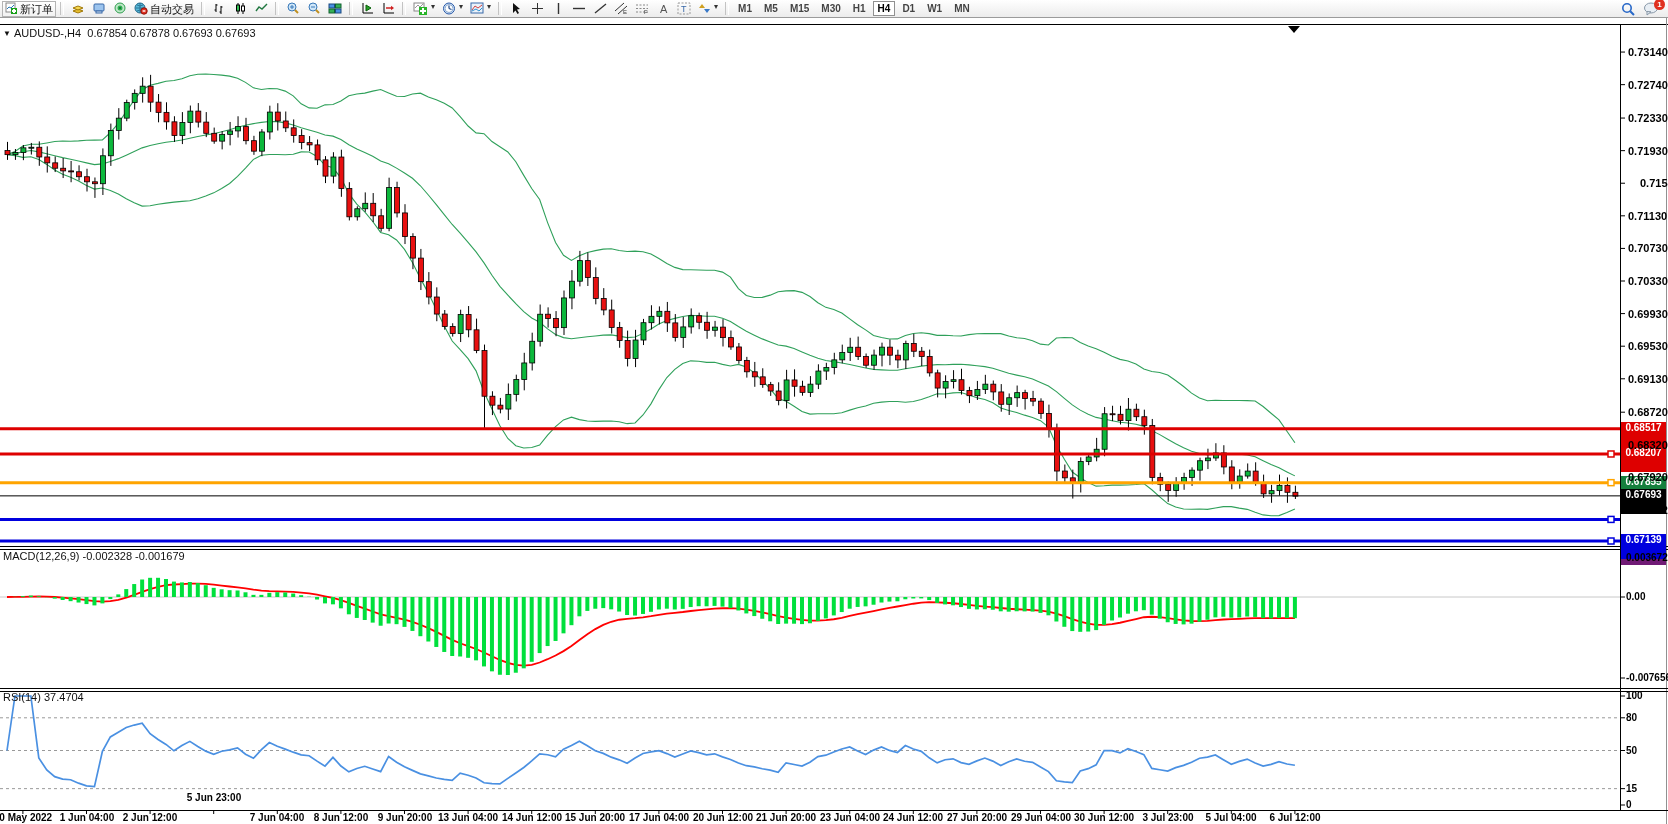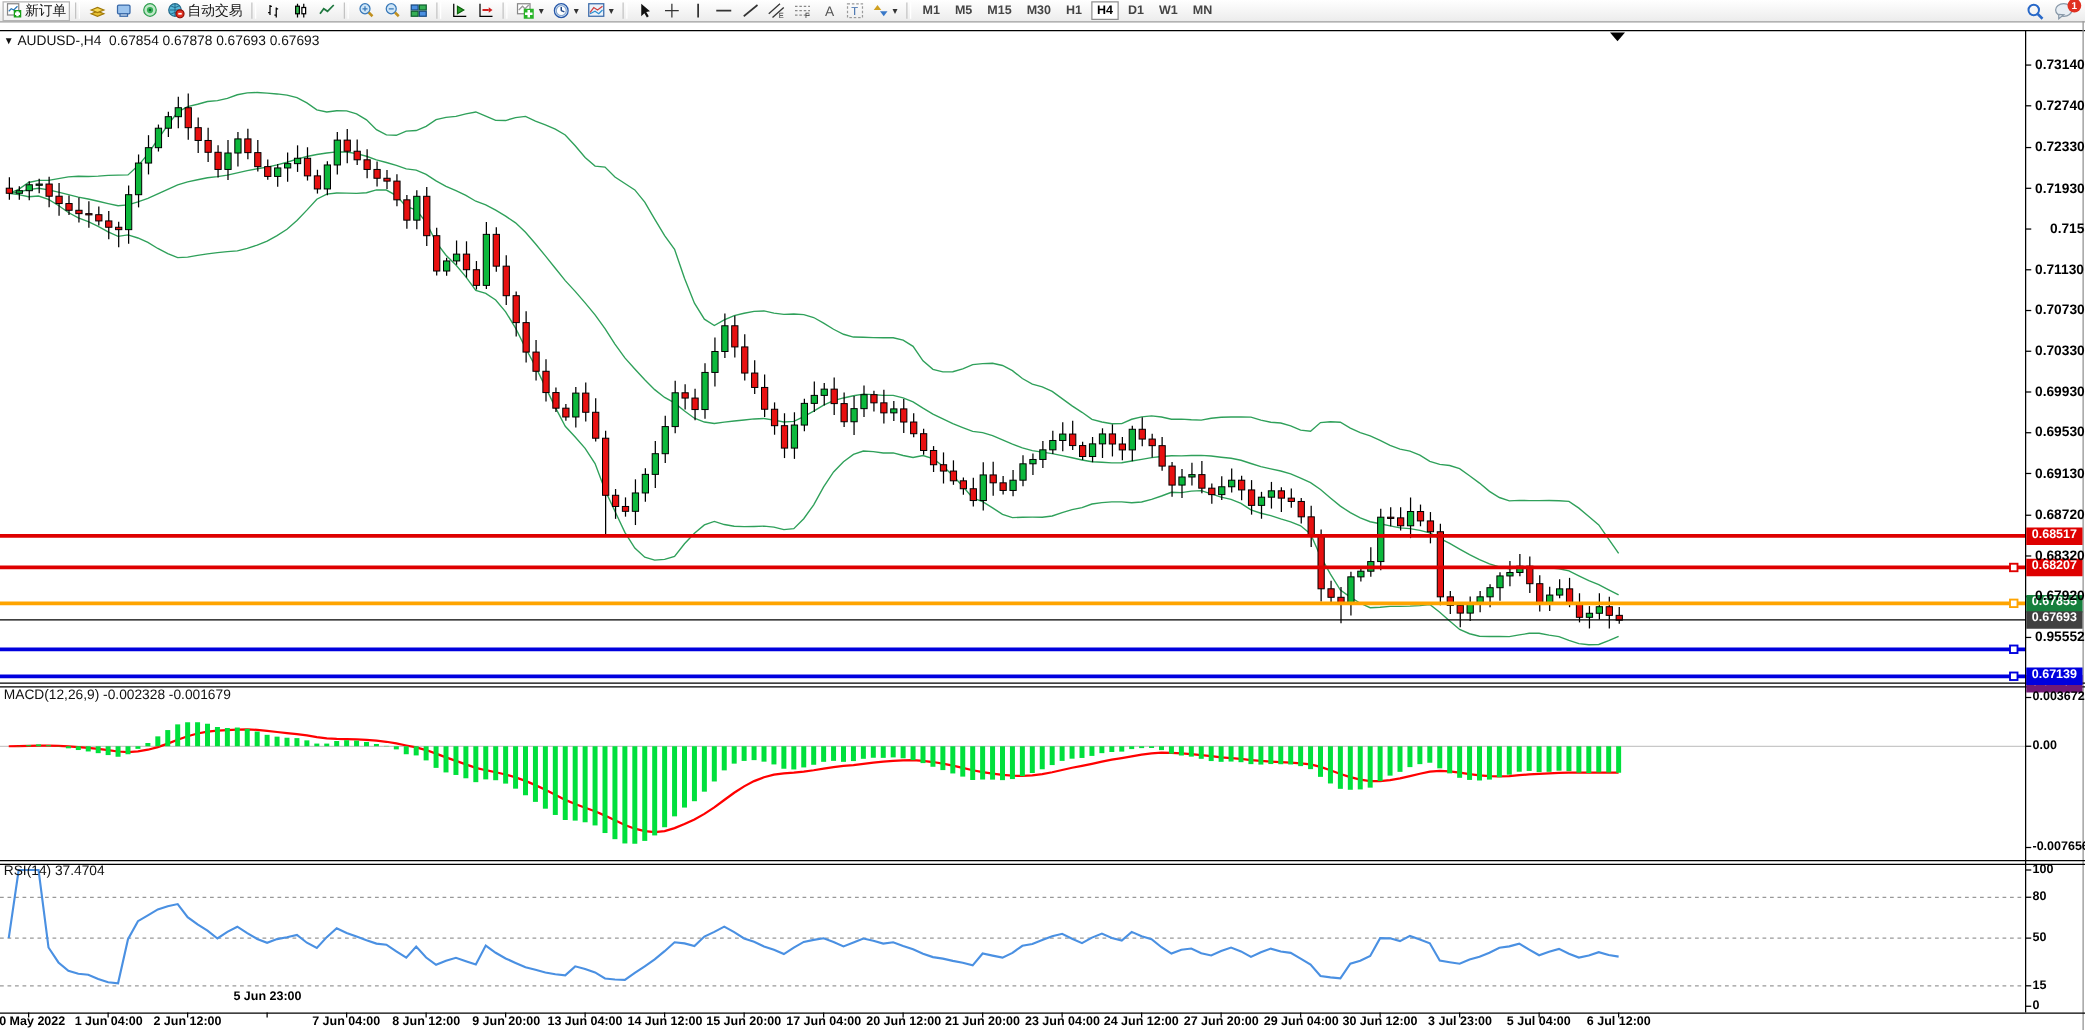--- a/index.html
+++ b/index.html
@@ -2,42 +2,42 @@
 <html><head>
 <meta charset="utf-8">
 <style>
   html,body{margin:0;padding:0;background:#d4d0c8;}
   #app{position:relative;width:1668px;height:824px;background:#fff;overflow:hidden;
        font-family:"Liberation Sans",sans-serif;}
   
   #toolbar{position:absolute;left:0;top:0;width:1668px;height:18px;z-index:30;
     background:linear-gradient(#ffffff,#ececec);border-bottom:1px solid #9b9b9b;
     display:flex;align-items:center;padding:0 2px;box-sizing:border-box;gap:1px;}
-  .tbtn{height:16px;min-width:20px;display:flex;align-items:center;justify-content:center;
+  .tbtn{height:16px;min-width:20px;display:flex;align-items:flex-start;justify-content:center;
     border:1px solid transparent;box-sizing:border-box;padding:0 2px;gap:2px;}
   .tbtn.raised{border:1px solid #b4b4b4;background:linear-gradient(#fff,#f2f2f2);
     box-shadow:0 1px 0 #fff inset;}
   .sep{width:2px;height:13px;border-left:1px solid #c3c3c3;border-right:1px solid #fff;margin:0 3px;}
   .tlabel{font-size:11px;color:#111;white-space:nowrap;}
   .tf{font:bold 10px "Liberation Sans",sans-serif;color:#444;padding:1px 4px;border:1px solid transparent;}
   .tf.active{border:1px solid #909090;background:#fff;color:#000;}
   .caret{font-size:8px;color:#333;margin-left:1px;}
   #tb-spacer{flex:1;}
   .badge{position:absolute;right:-4px;top:-3px;width:11px;height:11px;border-radius:50%;
     background:#e03020;color:#fff;font:bold 8px "Liberation Sans",sans-serif;
     display:flex;align-items:center;justify-content:center;}
   
   #plot{position:absolute;left:0;top:0;z-index:1;}
   .ovl{position:absolute;z-index:10;white-space:nowrap;}
   #chart-title{left:3px;top:27px;font-size:11px;color:#111;}
   #chart-title .tri{font-size:8px;vertical-align:1px;margin-right:3px;}
   .axis-label{font:bold 11px "Liberation Sans",sans-serif;color:#000;left:1628px;}
   .scale-label{font:bold 10px "Liberation Sans",sans-serif;color:#000;left:1626px;}
   .time-label{font:bold 10px "Liberation Sans",sans-serif;color:#000;width:74px;text-align:center;}
-  .tag{left:1621px;width:45px;height:14px;line-height:13px;text-align:center;
+  .tag{left:1621px;width:45px;height:25px;line-height:13px;text-align:center;
     font:bold 10px "Liberation Sans",sans-serif;color:#fff;}
   .panel-label{font-size:11px;color:#111;left:3px;}
 </style>
 </head>
 <body>
 
 <div id="app">
 
   <div id="toolbar">
     <div class="tbtn raised">
@@ -838,21 +838,21 @@
     <span>-0.001679</span>
   </div>
   <div class="ovl panel-label" id="rsi-label" style="top:691px;">
     <span>RSI(14)</span>
     <span>37.4704</span>
   </div>
   <div id="gen-overlays">
       <div class="ovl tag" style="left: 1621px; top: 422px; background: rgb(222, 0, 0);">0.68517</div>
       <div class="ovl tag" style="left: 1621px; top: 447px; background: rgb(222, 0, 0);">0.68207</div>
       <div class="ovl tag" style="left: 1621px; top: 476px; background: #15803d;">0.67855</div>
-      <div class="ovl tag" style="left: 1621px; top: 489px; background: #404040;">0.67693</div>
+      <div class="ovl tag" style="left: 1621px; top: 489px; background: #000000;">0.67693</div>
       <div class="ovl tag" style="left: 1621px; top: 540px; background: #701a75;">0.67404</div>
       <div class="ovl tag" style="left: 1621px; top: 534px; background: rgb(0, 0, 222);">0.67139</div>
       <div class="ovl axis-label" style="left: 1628px; top: 46px;">0.73140</div>
       <div class="ovl axis-label" style="left: 1628px; top: 79px;">0.72740</div>
       <div class="ovl axis-label" style="left: 1628px; top: 112px;">0.72330</div>
       <div class="ovl axis-label" style="left: 1628px; top: 145px;">0.71930</div>
       <div class="ovl axis-label" style="left: 1628px; top: 177px; padding-left: 12px;">0.71530</div>
       <div class="ovl axis-label" style="left: 1628px; top: 210px;">0.71130</div>
       <div class="ovl axis-label" style="left: 1628px; top: 242px;">0.70730</div>
       <div class="ovl axis-label" style="left: 1628px; top: 275px;">0.70330</div>

